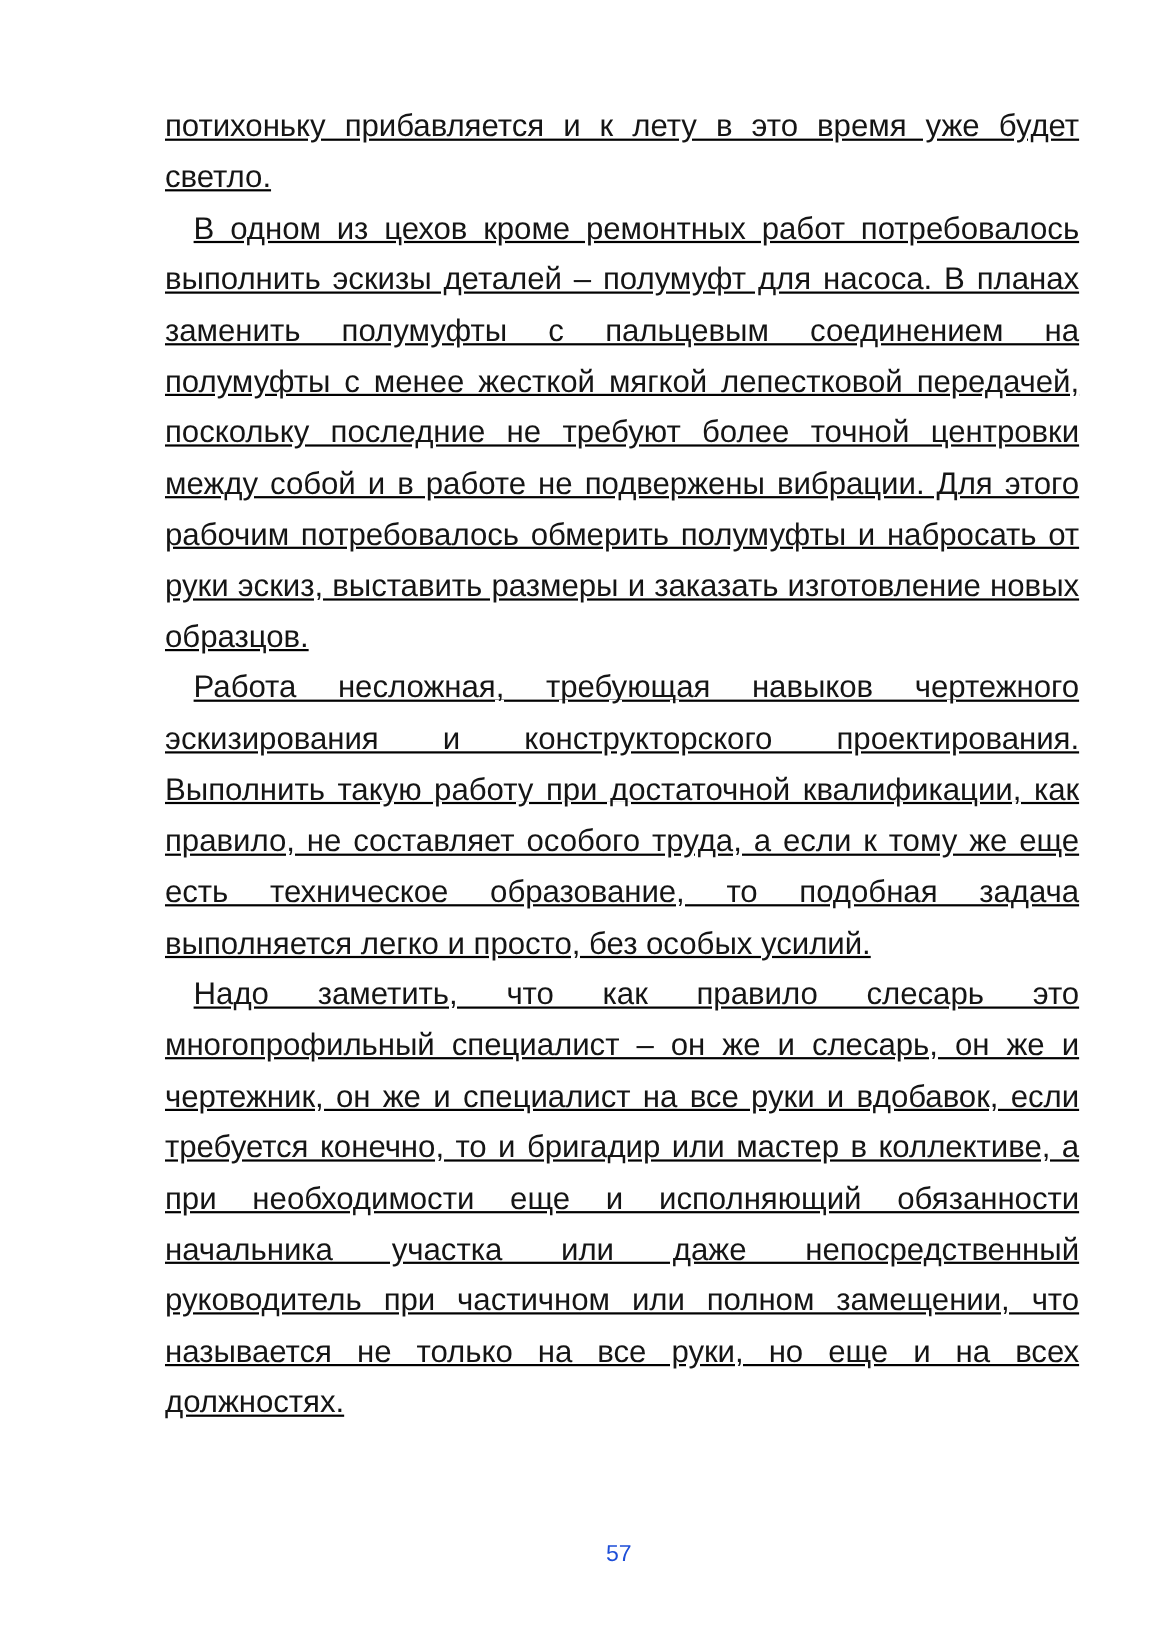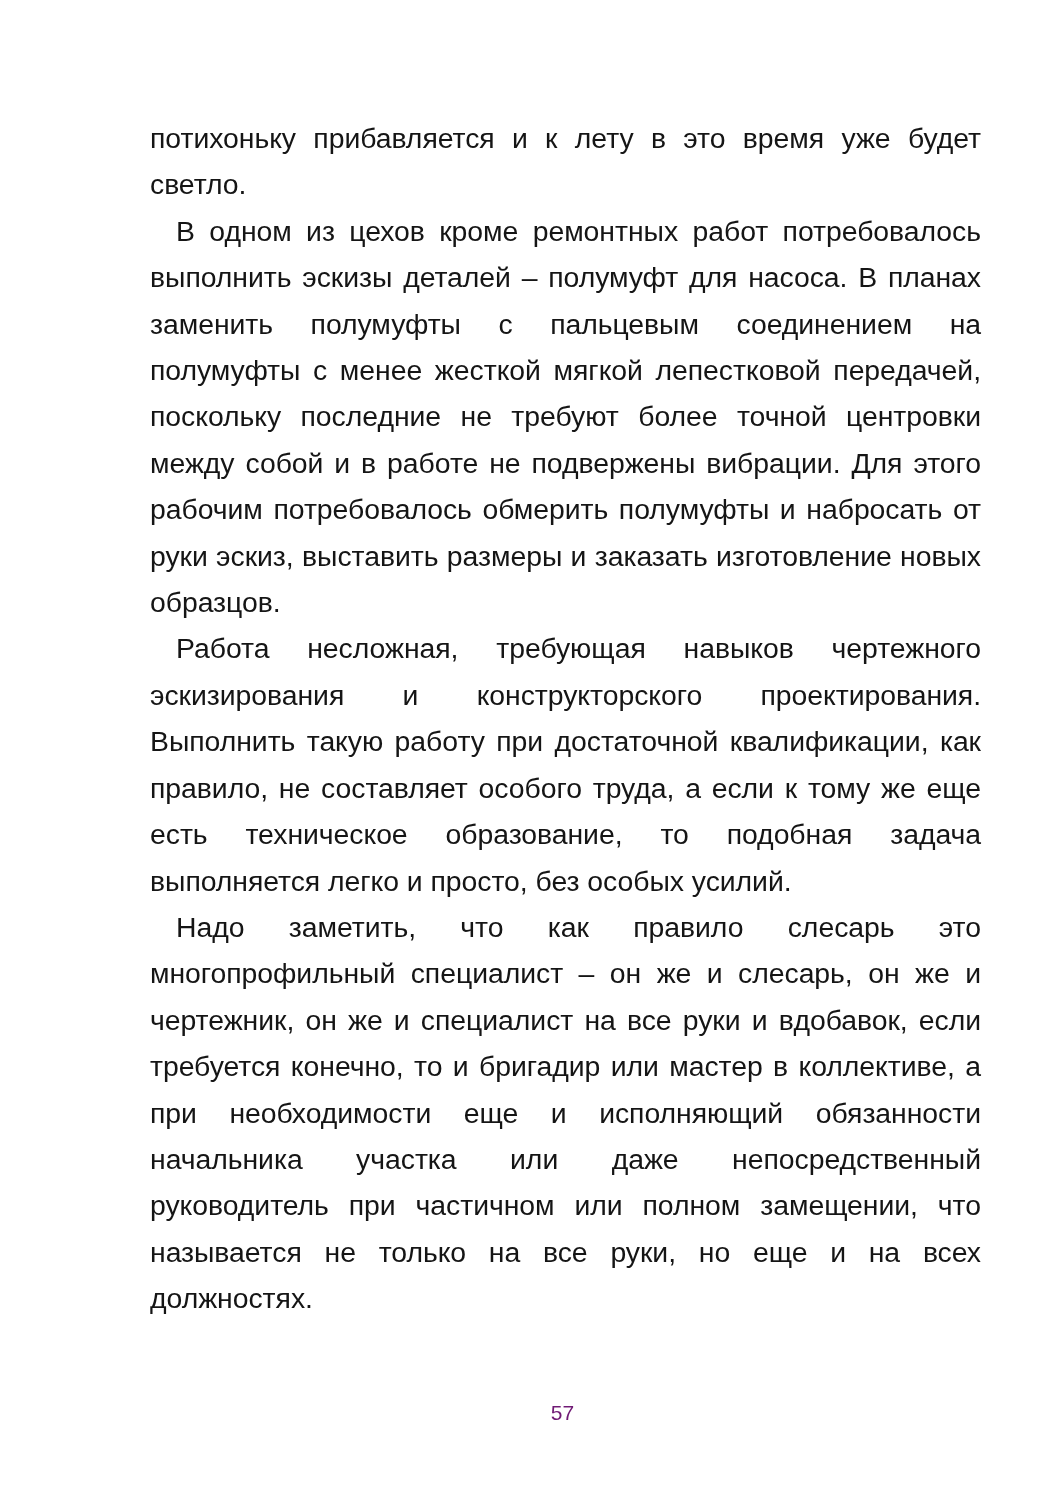--- a/index.html
+++ b/index.html
@@ -14,22 +14,23 @@
     width: 1053px;
     height: 1490px;
     background: #ffffff;
     overflow: hidden;
     box-sizing: border-box;
   }
 
   .text-column {
     position: absolute;
     left: 150px;
-    top: 115px;
+    top: 92px;
     width: 831px;
+    text-decoration: underline;
   }
 
   .para {
     margin: 0;
     padding: 0;
     font-family: "Liberation Sans Narrow", "Liberation Sans", "DejaVu Sans", sans-serif;
     font-size: 28.4px;
     line-height: 46.4px;
     color: #151515;
     text-align: justify;
@@ -53,21 +54,21 @@
 
   .page-number {
     position: absolute;
     left: 0;
     top: 1400px;
     width: 1053px;
     text-align: center;
     font-family: "Liberation Sans Narrow", "Liberation Sans", "DejaVu Sans", sans-serif;
     font-size: 21px;
     line-height: 26px;
-    color: #701a75;
+    color: #1d4ed8;
     letter-spacing: 0px;
     padding-left: 72px;
     box-sizing: border-box;
   }
 </style>
 </head>
 <body>
 
 <div class="page">
 

